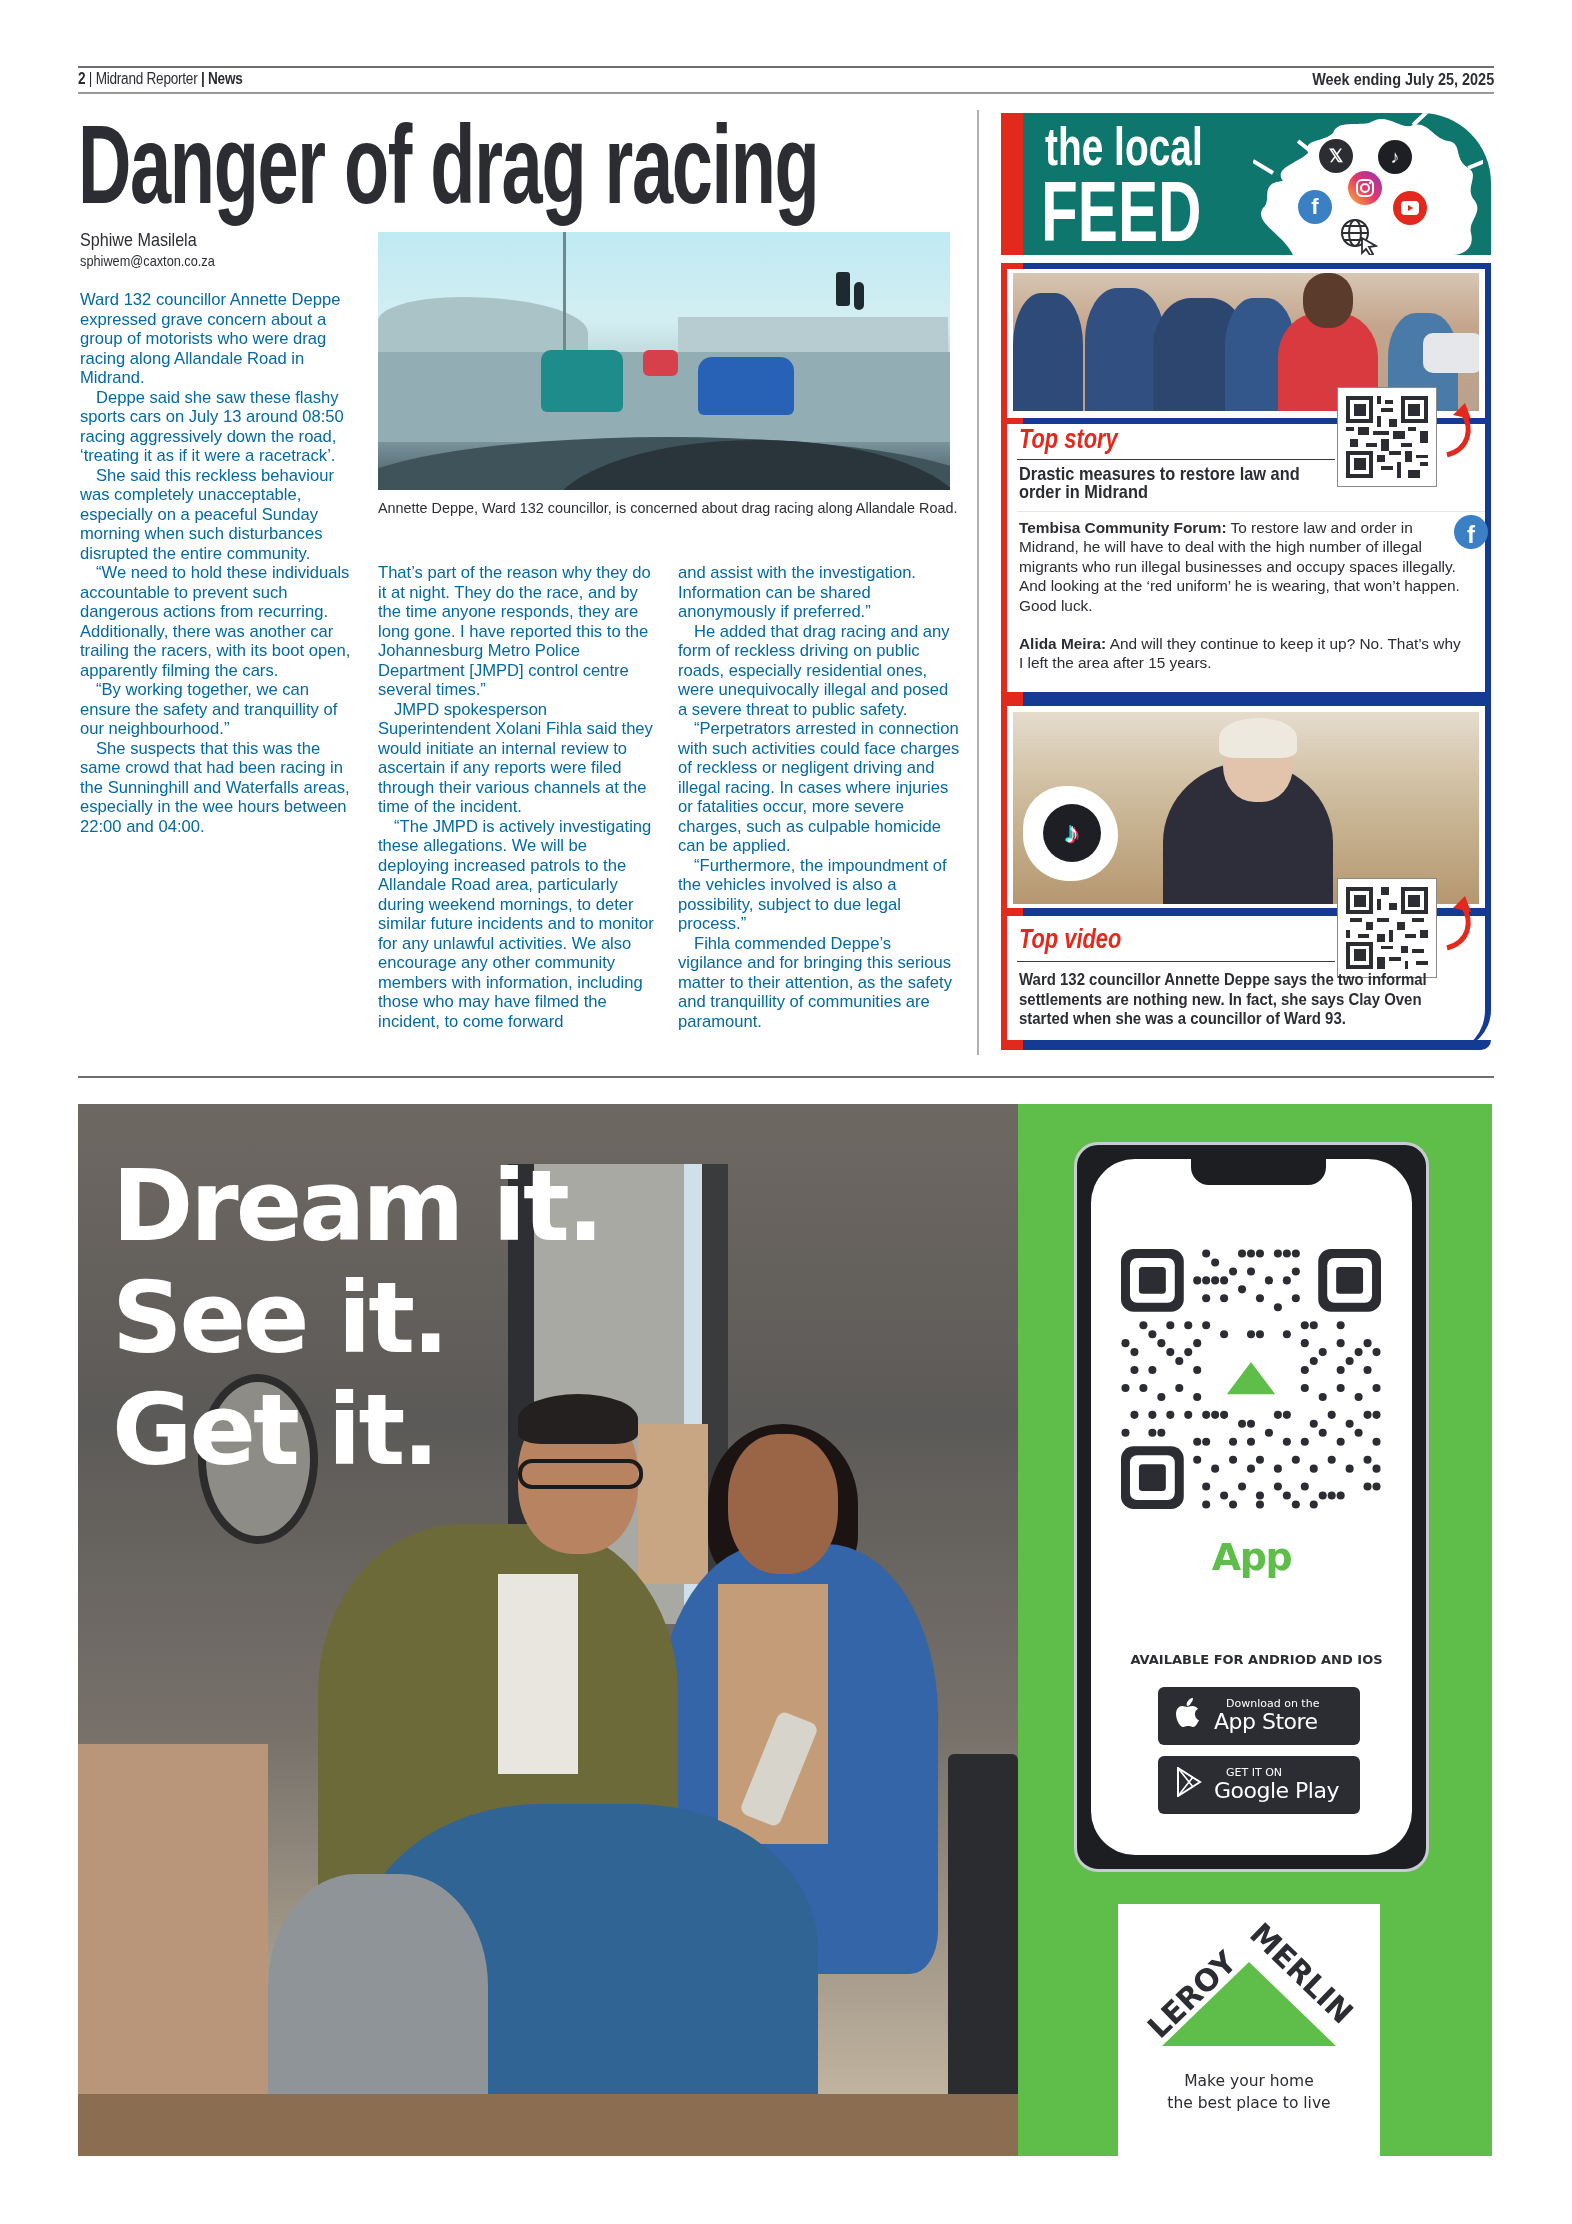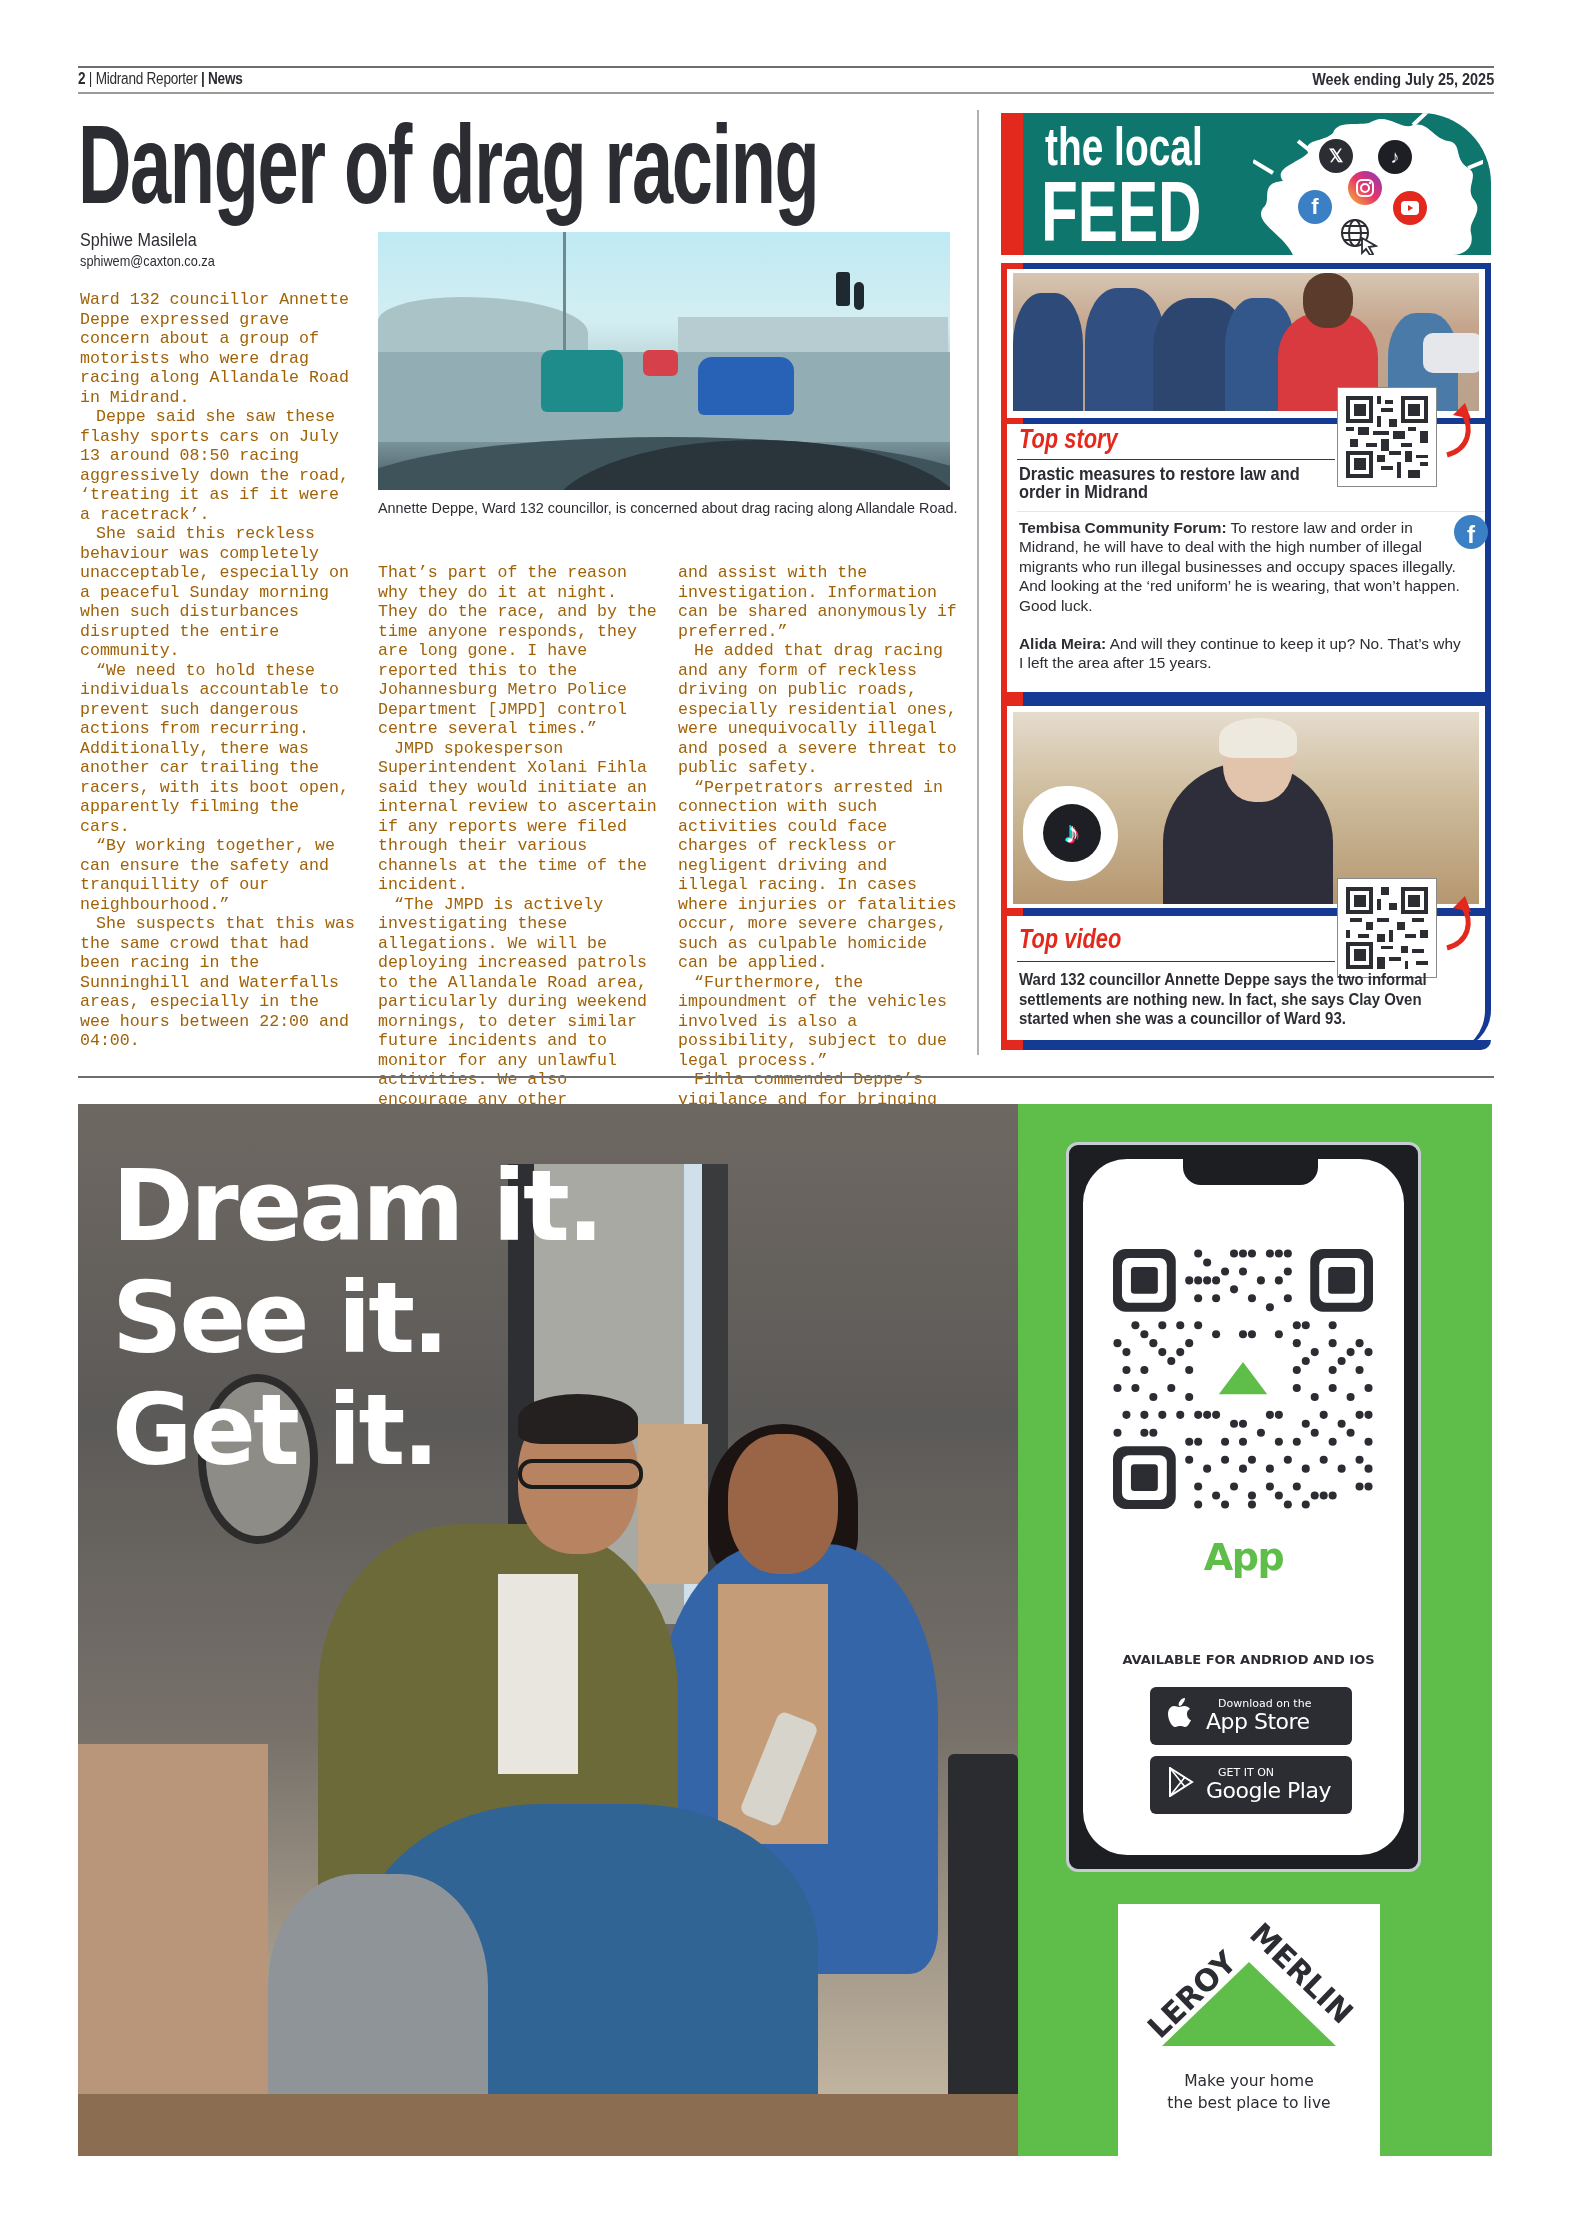--- a/index.html
+++ b/index.html
@@ -13,21 +13,21 @@
   .weekending { position: absolute; right: 78px; top: 70px; font-family: "Liberation Sans", sans-serif; font-weight: bold; font-size: 17px; color: #2b2d33; transform: scaleX(0.85); transform-origin: right; }
   .subline { position: absolute; left: 78px; right: 78px; top: 92px; height: 2px; background: #9a9a9a; }
 
   
   .headline { position: absolute; left: 78px; top: 100px; width: 880px; font-family: "Liberation Sans", sans-serif; font-weight: bold; font-size: 112px; line-height: 130px; color: #2b2d33; letter-spacing: -2px; transform: scaleX(0.66); transform-origin: left; white-space: nowrap; }
 
   .byline-name { position: absolute; left: 80px; top: 229px; font-family: "Liberation Sans", sans-serif; font-size: 19px; color: #2b2d33; transform: scaleX(0.85); transform-origin: left; }
   .byline-email { position: absolute; left: 80px; top: 252px; font-family: "Liberation Sans", sans-serif; font-size: 15px; color: #2b2d33; transform: scaleX(0.85); transform-origin: left; }
 
   
-  .col { position: absolute; font-family: Liberation Mono, monospace; font-size: 16.6px; line-height: 19.5px; color: #a16207; }
+  .col { position: absolute; font-family: Liberation Sans, sans-serif; font-size: 16.6px; line-height: 19.5px; color: #0369a1; }
   .col p { text-indent: 0; }
   .col p.ind { text-indent: 16px; }
   .col1 { left: 80px; top: 290px; width: 275px; }
   .col2 { left: 378px; top: 563px; width: 282px; }
   .col3 { left: 678px; top: 563px; width: 282px; }
 
   
   .photo { position: absolute; left: 378px; top: 232px; width: 572px; height: 258px; overflow: hidden; background: linear-gradient(180deg, #bfeaf3 0%, #d3eef2 35%, #b9d3d6 52%, #9cb8bd 66%, #8aa5ad 76%, #42565f 100%); }
   .photo .hill { position: absolute; left: 0; top: 65px; width: 210px; height: 60px; background: #a9c3c6; border-radius: 40% 60% 0 0; }
   .photo .town { position: absolute; left: 300px; top: 85px; width: 270px; height: 45px; background: #b6ccd0; }
@@ -116,21 +116,21 @@
   .ad-woman-hair { position: absolute; left: 630px; top: 320px; width: 150px; height: 160px; background: #1b1412; border-radius: 50% 50% 30% 30%; z-index: 0; }
   .ad-phone-in-hand { position: absolute; left: 680px; top: 610px; width: 42px; height: 110px; background: #d7d4cc; border-radius: 8px; transform: rotate(22deg); }
   .ad-suitcase { position: absolute; left: 870px; top: 650px; width: 70px; height: 400px; background: #2a2c30; border-radius: 6px; }
   .ad-floor { position: absolute; left: 0; top: 990px; width: 940px; height: 62px; background: #8b6d51; }
   .ad-blanket { position: absolute; left: 190px; top: 770px; width: 220px; height: 280px; background: #8f9499; border-radius: 40% 40% 10% 10%; }
 
   .ad-slogan { position: absolute; left: 34px; top: 46px; font-family: "DejaVu Sans", sans-serif; font-weight: bold; font-size: 98px; line-height: 112px; color: #ffffff; letter-spacing: -3px; }
   .ad-slogan div { white-space: nowrap; }
 
   .ad-green { position: absolute; left: 940px; top: 0; width: 474px; height: 1052px; background: #5fbe4a; }
-  .phone { position: absolute; left: 48px; top: 38px; width: 355px; height: 730px; background: #1d1e22; border-radius: 12px; border: 3px solid #c7cbd2; }
+  .phone { position: absolute; left: 56px; top: 38px; width: 355px; height: 730px; background: #1d1e22; border-radius: 24px; border: 3px solid #c7cbd2; }
   .phone-screen { position: absolute; left: 14px; top: 14px; width: 321px; height: 696px; background: #fff; border-radius: 44px; overflow: hidden; }
   .notch { position: absolute; left: 100px; top: 0; width: 135px; height: 26px; background: #1d1e22; border-radius: 0 0 18px 18px; }
   .bigqr { position: absolute; left: 30px; top: 90px; width: 260px; height: 260px; }
   .app-title { position: absolute; left: 0; top: 372px; width: 321px; text-align: center; font-family: "DejaVu Sans", sans-serif; font-weight: bold; font-size: 38px; line-height: 52px; color: #5fbe4a; letter-spacing: -1.5px; }
   .avail { position: absolute; left: 0; top: 493px; width: 331px; text-align: center; font-family: "DejaVu Sans", sans-serif; font-weight: bold; font-size: 13px; color: #2b2d33; letter-spacing: 0px; }
   .store-btn { position: absolute; left: 67px; width: 202px; height: 58px; background: #2b2d33; border-radius: 6px; color: #fff; display: flex; align-items: center; padding-left: 16px; gap: 10px; }
   .store-btn .glyph { font-size: 28px; width: 30px; text-align: center; font-family: "DejaVu Sans", sans-serif; }
   .store-btn .small { font-family: "DejaVu Sans", sans-serif; font-size: 11px; line-height: 12px; margin-left: 12px; }
   .store-btn .big { font-family: "DejaVu Sans", sans-serif; font-size: 22px; line-height: 24px; letter-spacing: -0.5px; }
   .btn-apple { top: 528px; }

